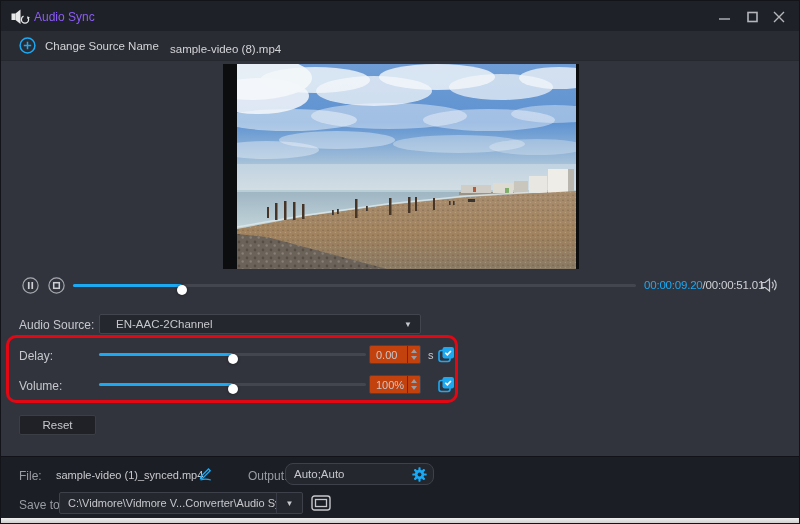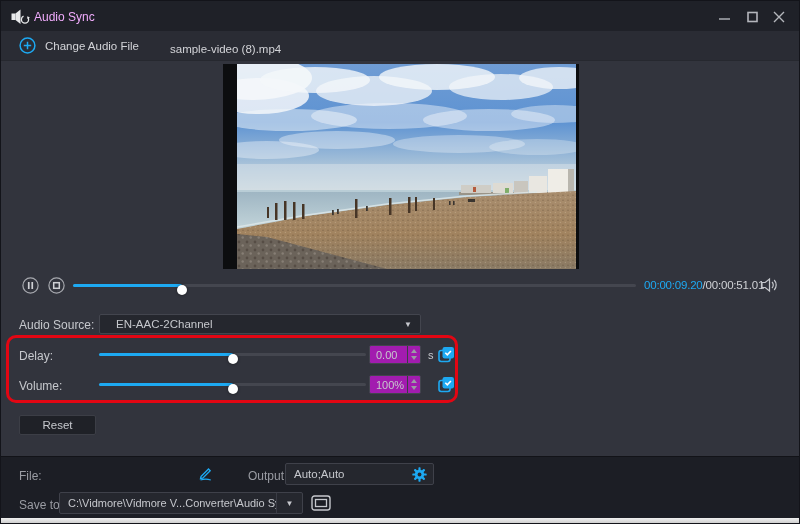--- a/index.html
+++ b/index.html
@@ -5,21 +5,21 @@
   html,body{margin:0;padding:0;background:#ffffff;}
   *{box-sizing:border-box;}
   #win{
     position:relative;width:800px;height:524px;overflow:hidden;
     background:#32343d;border:1px solid #13141a;
     font-family:"Liberation Sans",sans-serif;color:#c6c8cd;font-size:12px;
   }
   .abs{position:absolute;}
   
   #titlebar{left:0;top:0;width:100%;height:30px;background:#1f2128;}
-  #title-text{left:33px;top:9px;color:#f0abfc;font-size:12px;}
+  #title-text{left:33px;top:9px;color:#8b5cf6;font-size:12px;}
   .winbtn{top:8px;width:16px;height:16px;display:flex;align-items:center;justify-content:center;cursor:default;}
   
   #toolbar{left:0;top:30px;width:100%;height:30px;background:#2a2c34;border-bottom:1px solid #26282f;}
   #change-source{left:18px;top:6px;display:flex;align-items:center;gap:9px;color:#d3d4d8;}
   #toolbar-filename{left:169px;top:12px;color:#d3d4d8;font-size:11.5px;}
   #toolbar-fileinfo{left:292px;top:12px;color:#d3d4d8;font-size:11.5px;}
   
   #video-wrap{left:222px;top:63px;width:356px;height:205px;background:#0c0d0f;}
   #video-frame{left:14px;top:0;width:339px;height:205px;overflow:hidden;}
   
@@ -35,36 +35,36 @@
   #time-total,#time-sep{color:#d0d2d6;}
   #mute-icon{left:760px;top:276px;}
   
   #audio-track-label{left:18px;top:317px;}
   #audio-track-select{left:98px;top:313px;width:322px;height:20px;background:#25272e;border:1px solid #43454e;border-radius:2px;display:flex;align-items:center;padding:0 8px;color:#c6c8cd;}
   #audio-track-caret{position:absolute;right:8px;font-size:8px;color:#c6c8cd;}
   
   #annotation-box{left:5px;top:334px;width:452px;height:68px;border:3px solid #e30613;border-radius:10px;pointer-events:none;}
   .adj-label{left:18px;width:60px;}
   .adj-slider{left:98px;width:267px;height:11px;}
-  .value-box{left:368px;width:52px;height:19px;background:#a21caf;border:1px solid #43454e;border-radius:2px;display:flex;align-items:center;}
+  .value-box{left:368px;width:52px;height:19px;background:#c2410c;border:1px solid #43454e;border-radius:2px;display:flex;align-items:center;}
   .value-text{flex:1;padding-left:6px;font-size:11px;color:#c6c8cd;}
   .spinner{width:13px;height:100%;display:flex;flex-direction:column;align-items:center;justify-content:center;gap:3px;border-left:1px solid #3a3c45;}
   .tri-up{width:0;height:0;border-left:3.5px solid transparent;border-right:3.5px solid transparent;border-bottom:4px solid #9b9da4;}
   .tri-down{width:0;height:0;border-left:3.5px solid transparent;border-right:3.5px solid transparent;border-top:4px solid #9b9da4;}
   .apply-icon{left:437px;width:17px;height:17px;}
   #delay-unit{left:427px;top:348px;font-size:11px;}
   
   #reset-btn{left:18px;top:414px;width:77px;height:20px;background:#1f2127;border:1px solid #3c3e46;border-radius:2px;color:#c6c8cd;display:flex;align-items:center;justify-content:center;font-size:11.5px;}
   
   #footer{left:0;top:455px;width:100%;height:62px;background:#1c1e25;border-top:1px solid #121318;}
   #name-label{left:18px;top:12px;color:#9a9ca3;}
   #name-value{left:55px;top:12px;color:#c9cace;font-size:11px;}
   #edit-name{left:197px;top:9px;width:15px;height:15px;}
   #output-label{left:247px;top:12px;color:#9a9ca3;}
-  #output-field{left:284px;top:6px;width:149px;height:22px;background:#25272e;border:1px solid #3f414a;border-radius:2px;display:flex;align-items:center;padding:0 6px 0 8px;}
+  #output-field{left:284px;top:6px;width:149px;height:22px;background:#25272e;border:1px solid #3f414a;border-radius:8px;display:flex;align-items:center;padding:0 6px 0 8px;}
   #output-value{flex:1;font-size:11.5px;color:#c6c8cd;}
   #saveto-label{left:18px;top:41px;color:#9a9ca3;}
   #saveto-field{left:58px;top:35px;width:244px;height:22px;background:#25272e;border:1px solid #3f414a;border-radius:2px;display:flex;align-items:center;}
   #saveto-path{flex:1;padding-left:8px;font-size:11px;color:#c6c8cd;white-space:nowrap;overflow:hidden;}
   #saveto-caret{width:26px;height:100%;display:flex;align-items:center;justify-content:center;border-left:1px solid #3a3c45;font-size:8px;color:#c6c8cd;}
   #browse-btn{left:310px;top:38px;width:20px;height:16px;}
   #export-btn{left:682px;top:14px;width:104px;height:30px;background:#1da9f2;border-radius:4px;display:flex;align-items:center;justify-content:center;color:#ffffff;font-size:12px;font-weight:bold;}
   #bottom-strip{left:0;top:517px;width:100%;height:7px;background:linear-gradient(#f0f0f0,#c2c2c2);}
   .clickable{cursor:pointer;}
 </style>
@@ -101,21 +101,21 @@
   </div>
 
   <div id="toolbar" class="abs">
     <div id="change-source" class="abs clickable">
       <span style="display:flex;">
         <svg width="17" height="17" viewBox="0 0 17 17">
           <circle cx="8.5" cy="8.5" r="7.4" fill="none" stroke="#1da9f2" stroke-width="1.5"></circle>
           <path d="M8.5 4.8 V12.2 M4.8 8.5 H12.2" stroke="#1da9f2" stroke-width="1.5"></path>
         </svg>
       </span>
-      <span style="font-size:11.5px;">Change Audio File</span>
+      <span style="font-size:11.5px;">Change Source Name</span>
     </div>
     <span id="toolbar-filename" class="abs">sample-video (8).mp4</span>
   </div>
 
   <div id="video-wrap" class="abs">
     <div id="video-frame" class="abs">
       <svg width="339" height="205" viewBox="0 0 339 205" preserveAspectRatio="none">
         <defs>
           <linearGradient id="sky" x1="0" y1="0" x2="0" y2="1">
             <stop offset="0" stop-color="#6f9cd4"></stop>
@@ -284,20 +284,21 @@
       <path d="M7.3 6.8 l2 2.1 l3.6 -3.9" fill="none" stroke="#ffffff" stroke-width="1.6"></path>
     </svg>
   </span>
 
   <div id="reset-btn" class="abs clickable">
     <span>Reset</span>
   </div>
 
   <div id="footer" class="abs">
     <span id="name-label" class="abs">File:</span>
+    <span id="name-value" class="abs">sample-video (1)_synced.mp4</span>
     <span id="edit-name" class="abs clickable">
       <svg width="15" height="15" viewBox="0 0 15 15">
         <path d="M3 10.5 L10.5 3 L12.2 4.7 L4.7 12.2 L2.5 12.7 Z" fill="none" stroke="#1da9f2" stroke-width="1.3"></path>
         <path d="M2.5 14 Q7.5 12.4 12.8 14" fill="none" stroke="#1da9f2" stroke-width="1.2"></path>
       </svg>
     </span>
     <span id="output-label" class="abs">Output:</span>
     <div id="output-field" class="abs clickable">
       <span id="output-value">Auto;Auto</span>
       <span style="display:flex;">

